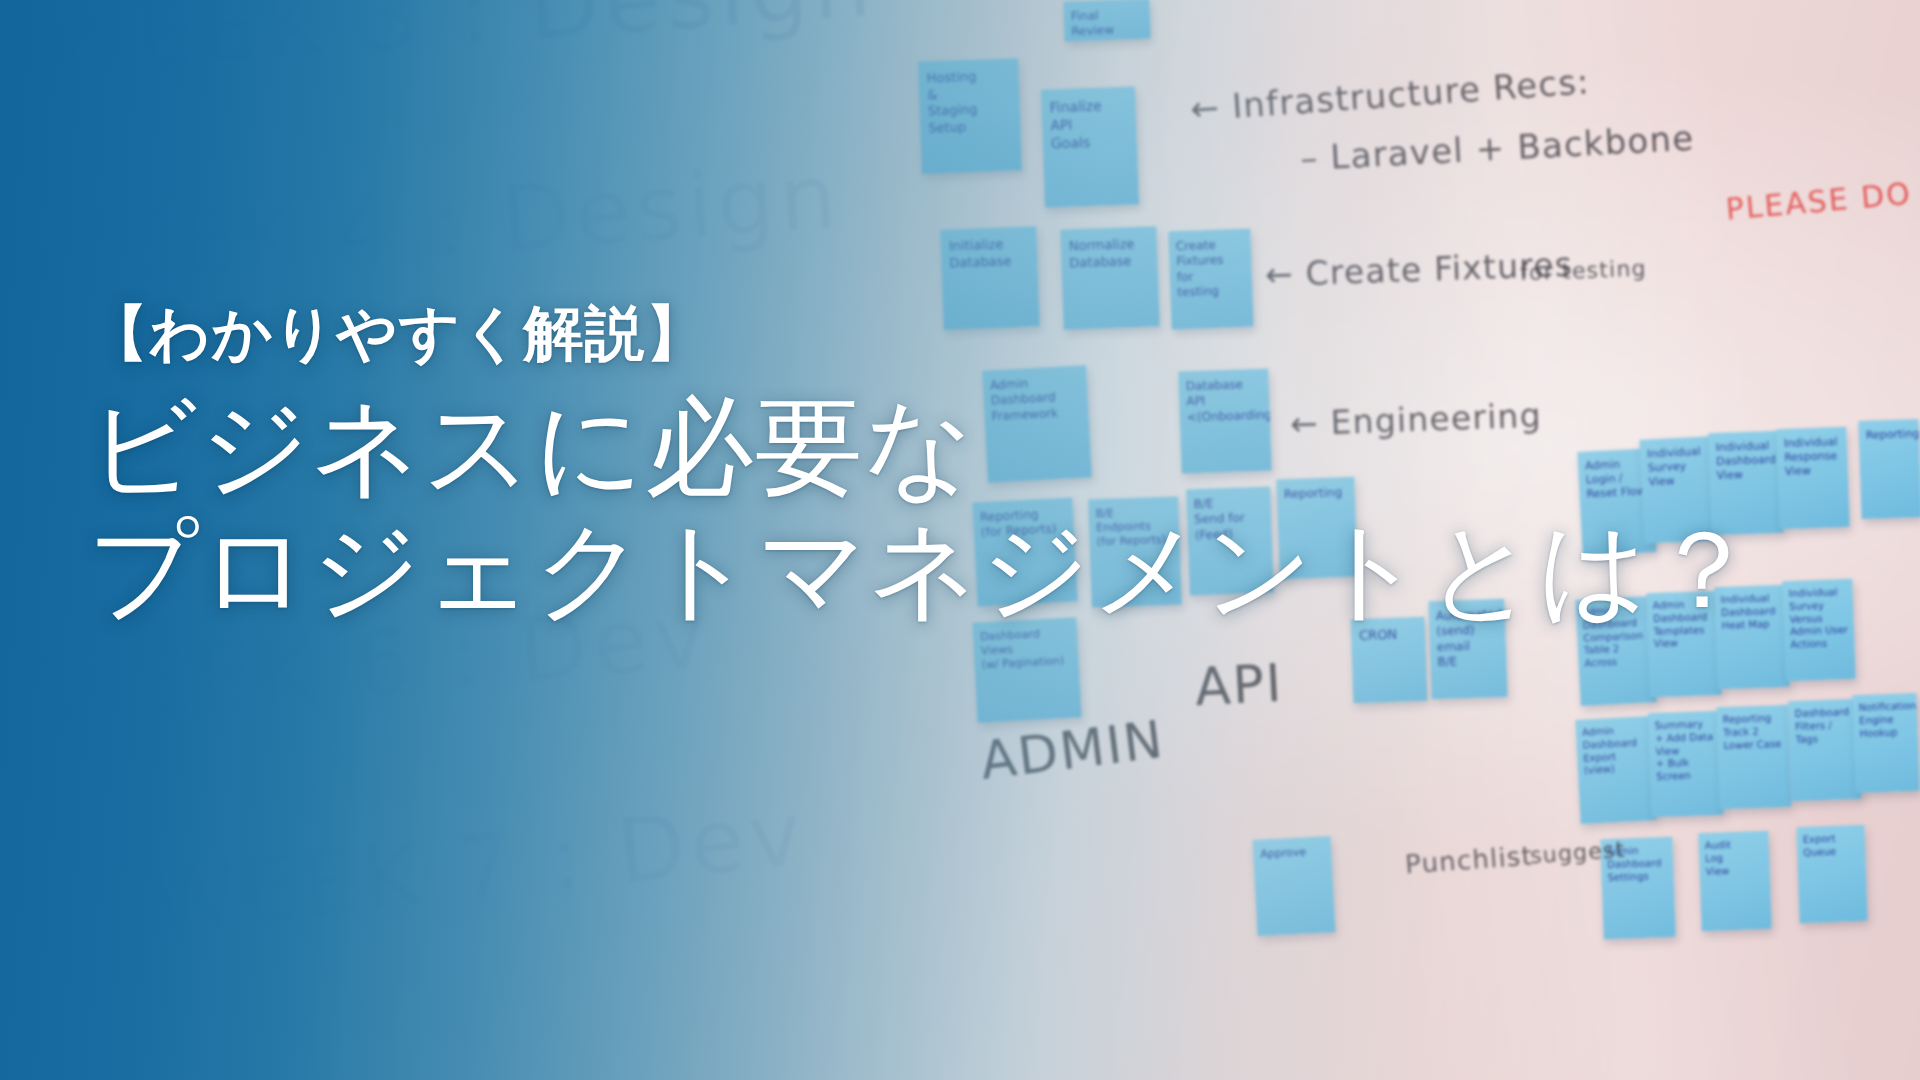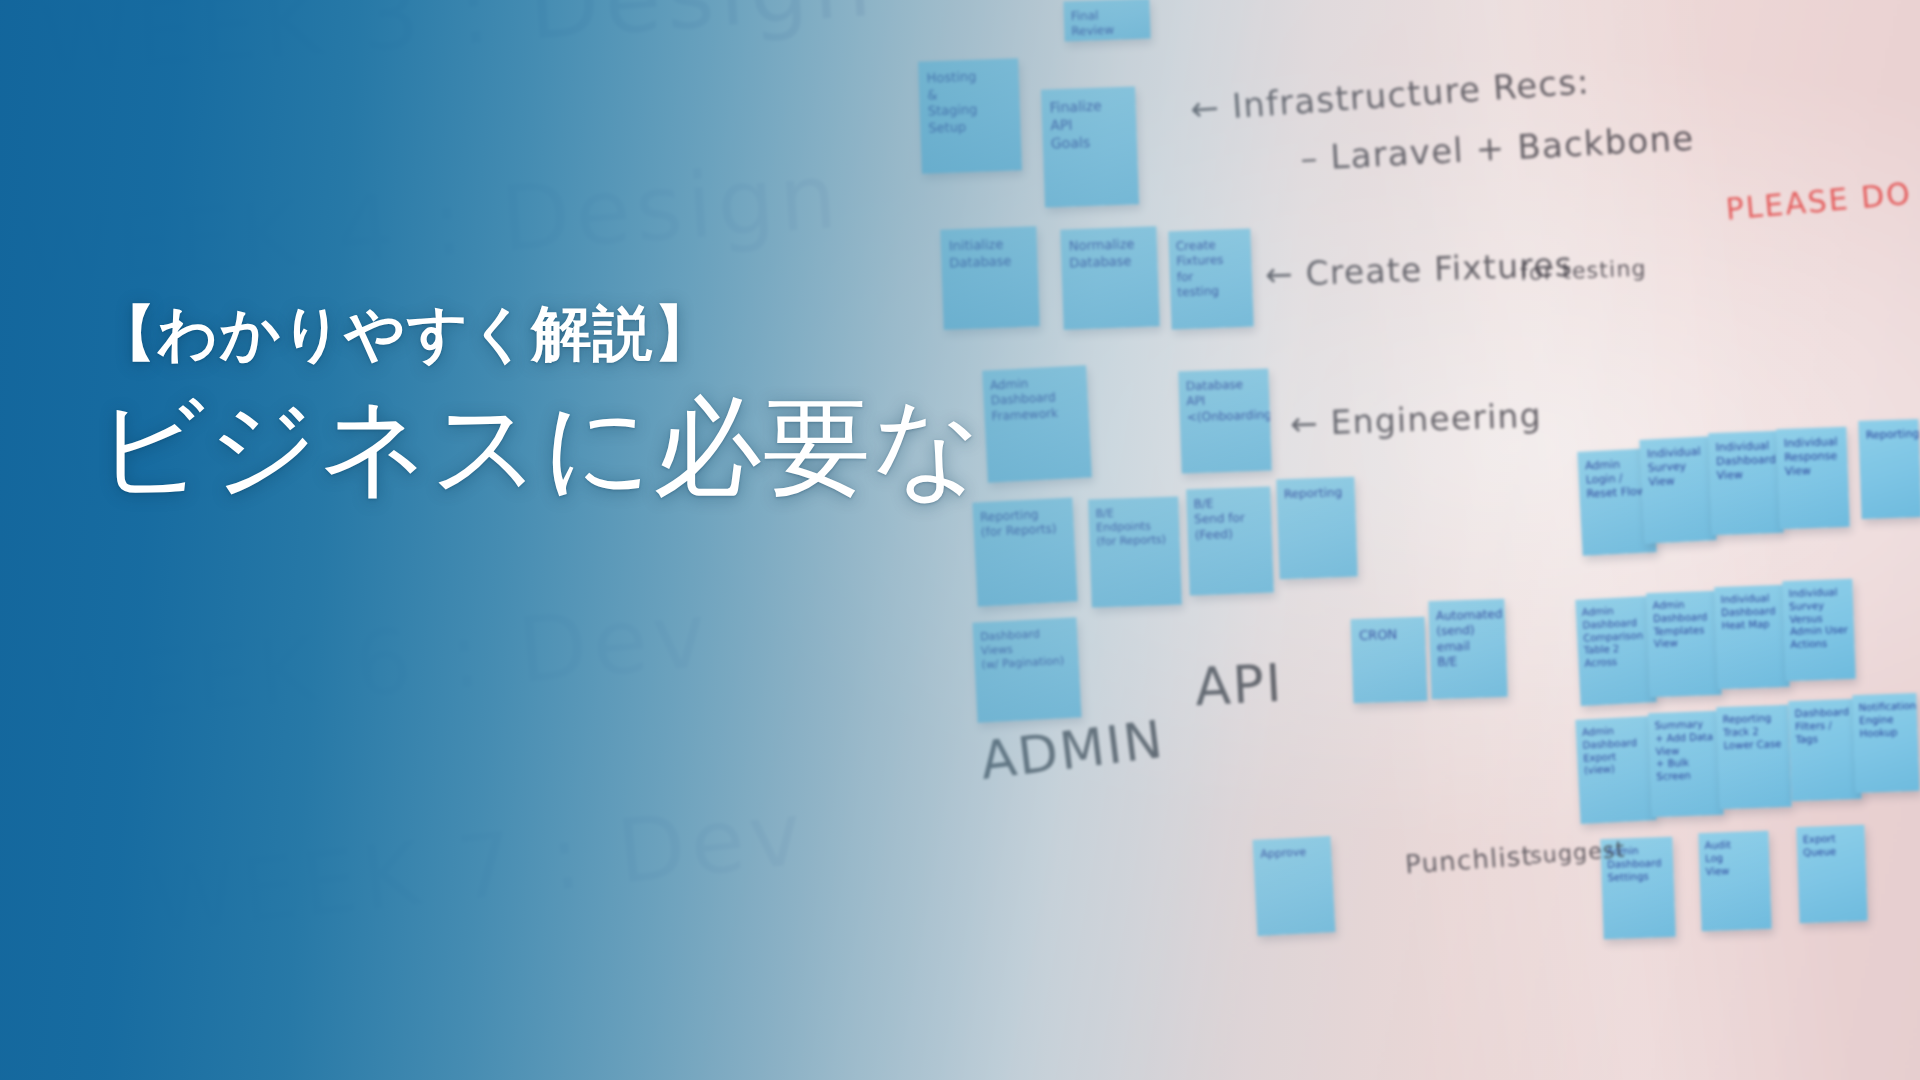--- a/index.html
+++ b/index.html
@@ -117,21 +117,21 @@
         rgba(126,177,198,0.38) 56%,
         rgba(160,192,203,0.22) 66%,
         rgba(194,206,206,0.11) 76%,
         rgba(220,214,210,0.04) 86%,
         rgba(235,220,216,0.0) 95%);
   }
 
   
   .copy {
     position: absolute;
-    left: 96px;
+    left: 88px;
     top: 300px;
     width: 1790px;
     color: #ffffff;
     text-shadow: 0 2px 16px rgba(8,52,82,.38), 0 1px 3px rgba(8,52,82,.30);
   }
   .eyebrow {
     font-size: 60px;
     font-weight: 700;
     letter-spacing: 1px;
     line-height: 1.12;
@@ -342,16 +342,17 @@
 
     <div class="grain"></div>
   </div>
 
   <div class="overlay"></div>
 
   <div class="copy">
     <p class="eyebrow">【わかりやすく解説】</p>
     <h1 class="headline">
       <span class="hl">ビジネスに必要な</span>
+      <span class="hl">プロジェクトマネジメントとは？</span>
     </h1>
   </div>
 
 </div>
 
 </body></html>

